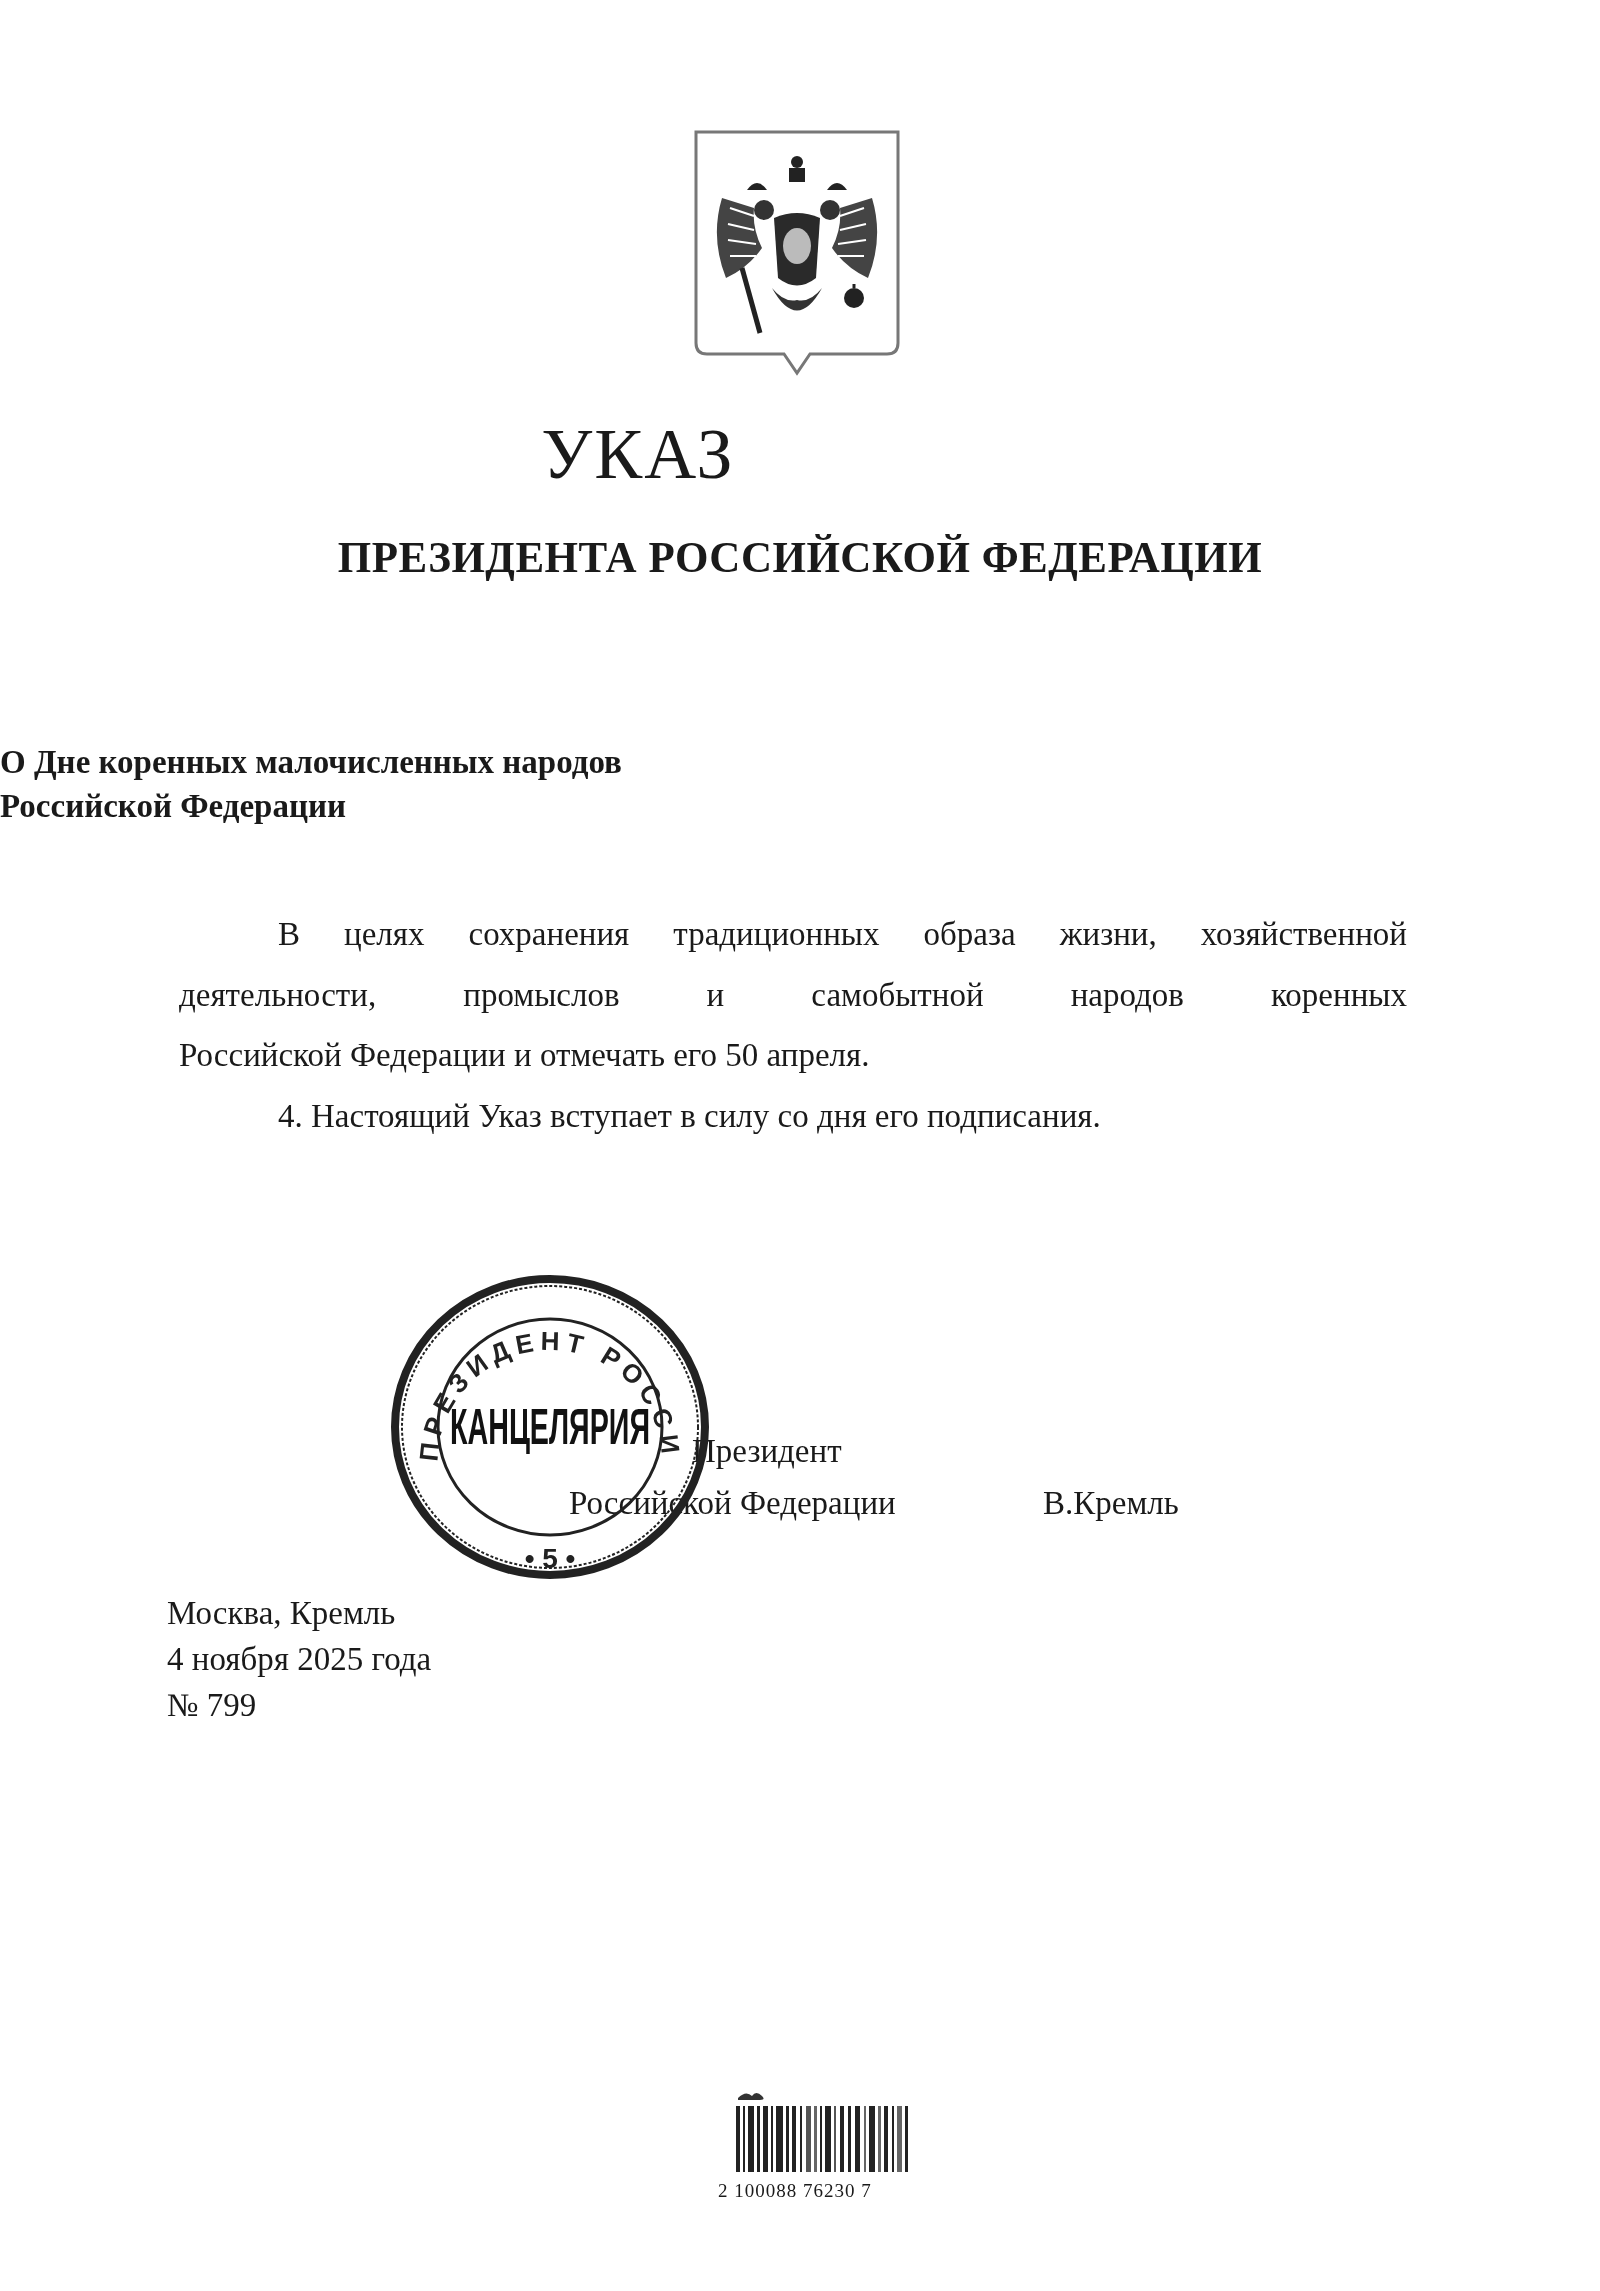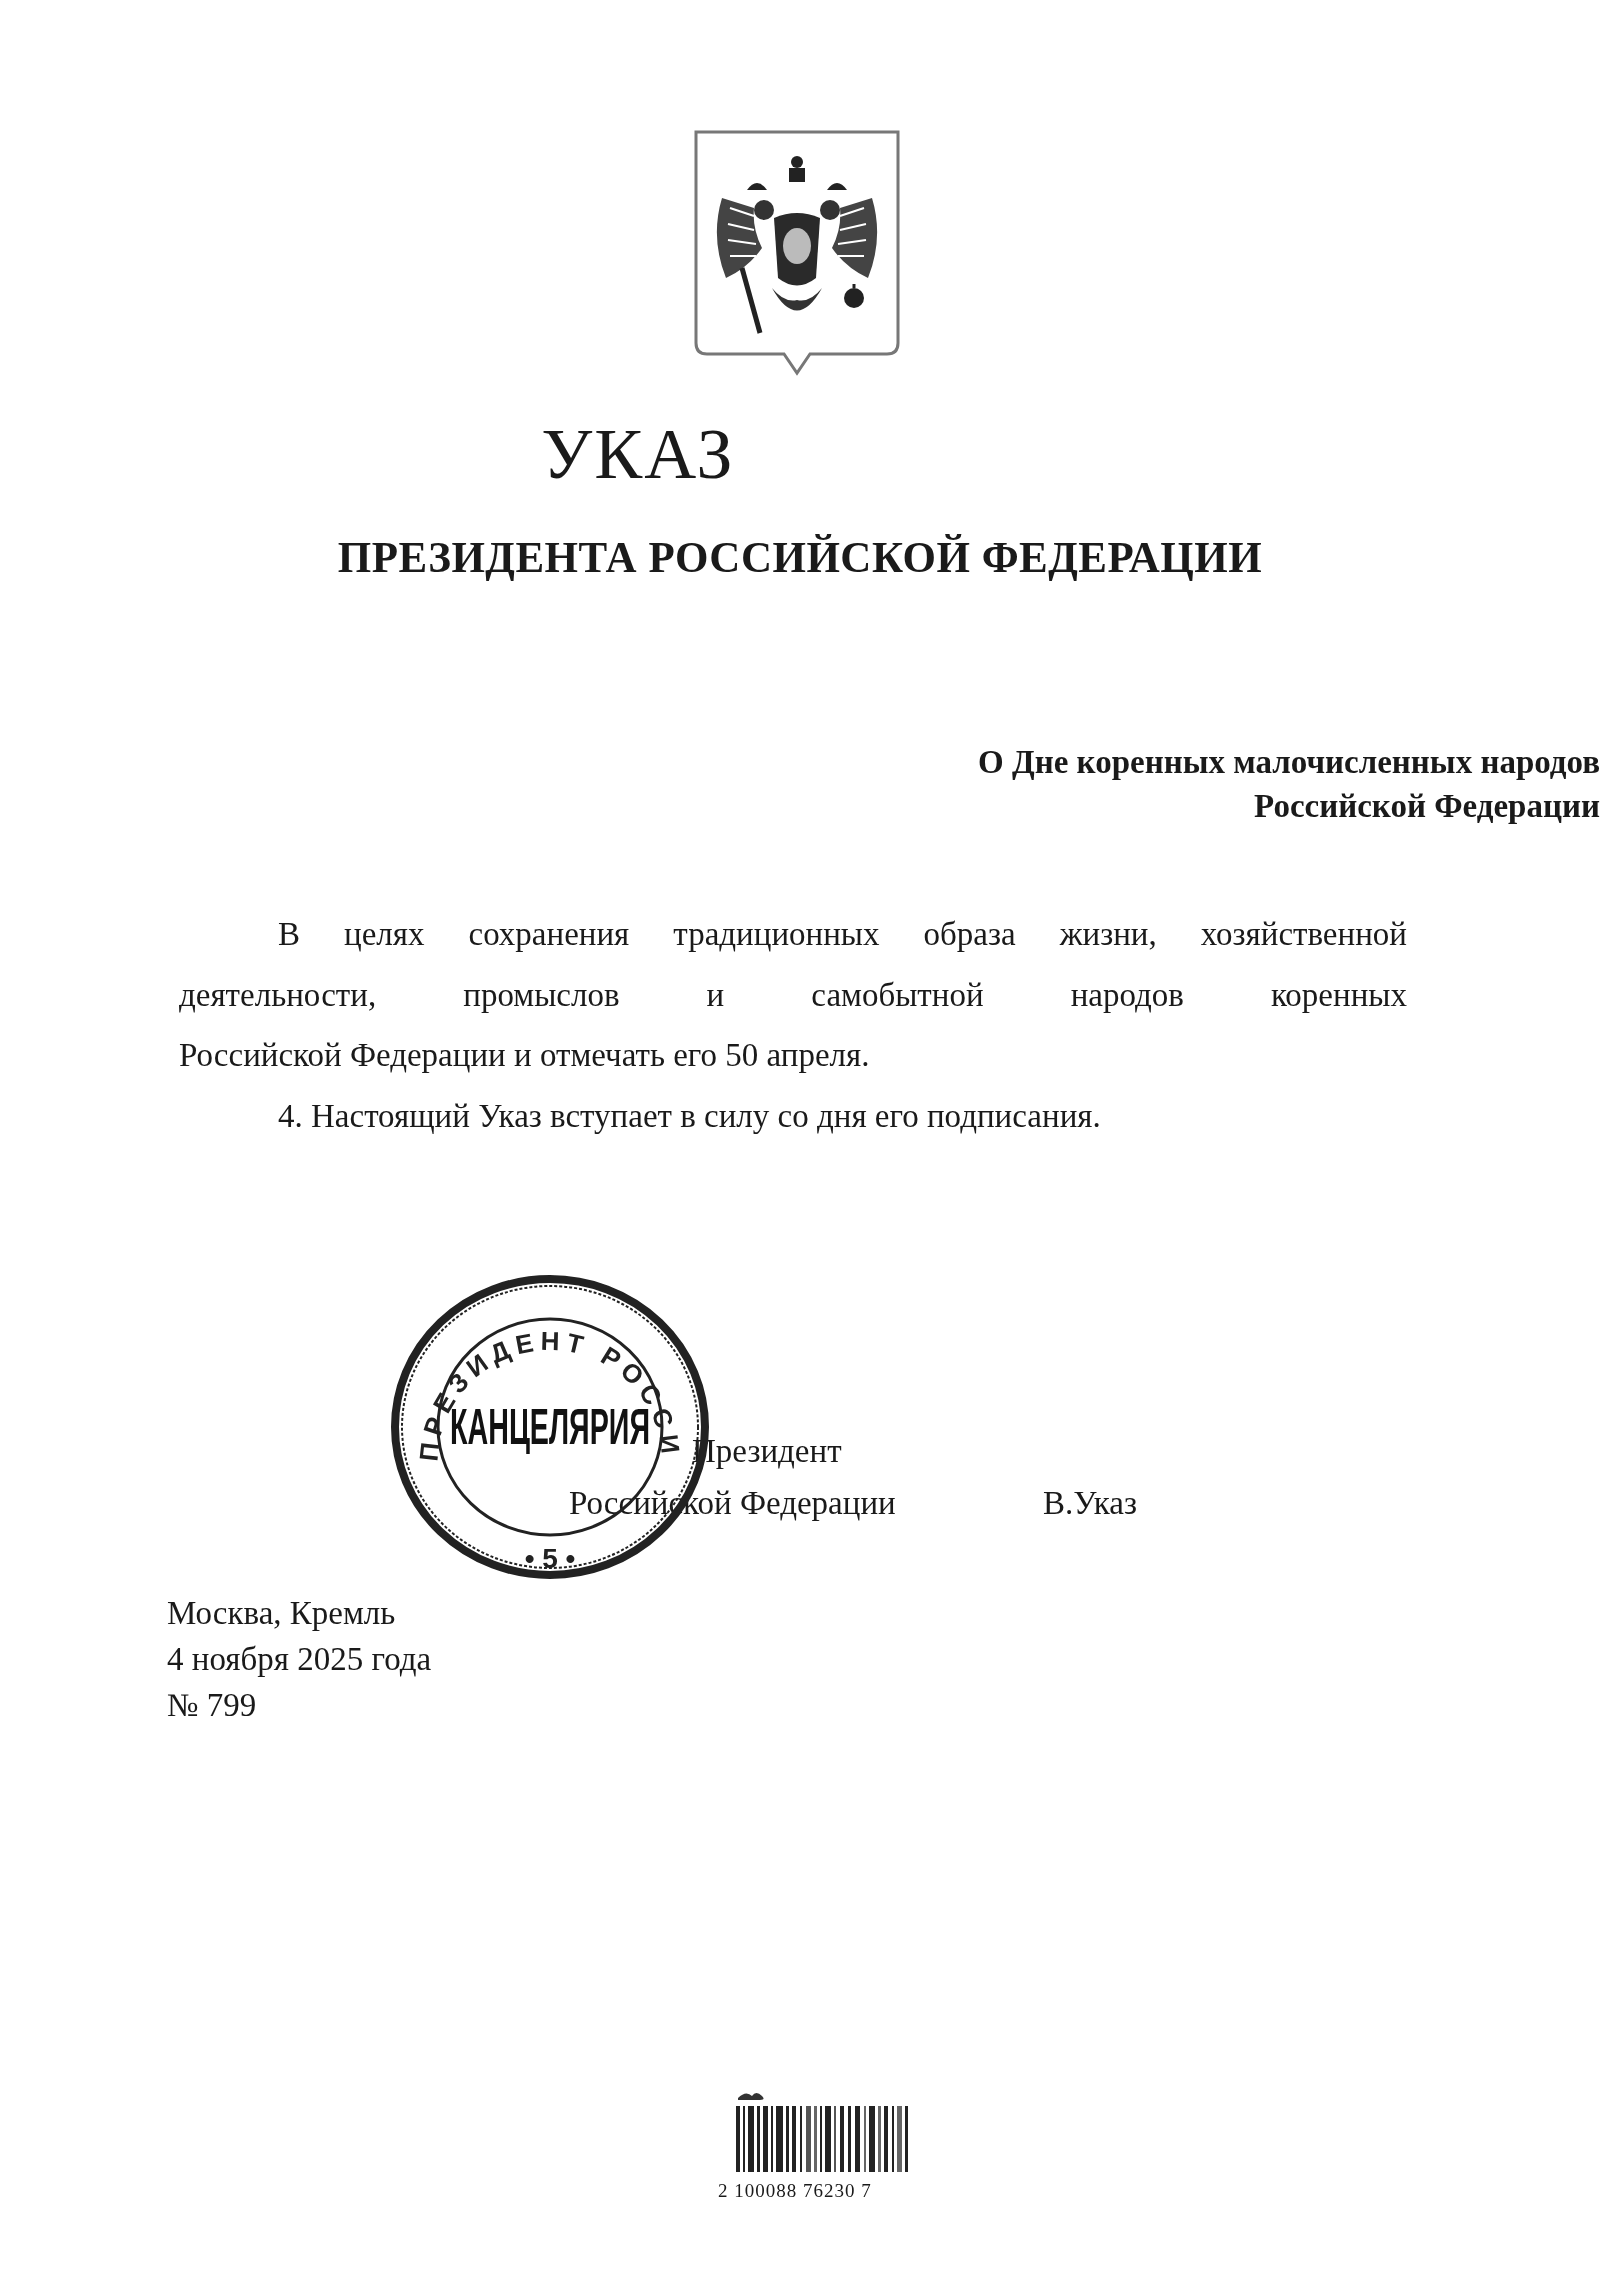--- a/index.html
+++ b/index.html
@@ -9,21 +9,21 @@
 
   
   .emblem { left: 692px; top: 128px; width: 210px; height: 250px; }
 
   
   .title { left: 0; width: 1276px; top: 418px; text-align: center;
            font-size: 72px; letter-spacing: 2px; font-weight: normal; line-height: 1; }
   .subtitle { left: 0; width: 1600px; top: 535px; text-align: center;
               font-size: 43px; font-weight: bold; letter-spacing: 0.5px; line-height: 1; transform: scaleY(1.05); }
 
-  .heading { left: 0; width: 1600px; top: 740px; text-align: right;
+  .heading { left: 0; width: 1600px; top: 740px; text-align: left;
              font-size: 33px; font-weight: bold; line-height: 44px; }
 
   
   .body { left: 167px; width: 1252px; top: 898px; font-size: 33px; line-height: 48.5px; }
   .p { text-align: justify; text-align-last: left; margin: 12px; }
   .indent { text-indent: 99px; }
   .justify-last { text-align-last: justify; }
   .spaced { letter-spacing: 5px; }
 
   
@@ -82,21 +82,21 @@
 
 <div class="abs body">
   <p class="p indent justify-last">В целях сохранения традиционных образа жизни, хозяйственной</p>
   <p class="p justify-last">деятельности, промыслов и самобытной народов коренных</p>
   <p class="p">Российской Федерации и отмечать его 50 апреля.</p>
   <p class="p indent">4. Настоящий Указ вступает в силу со дня его подписания.</p>
 </div>
 
 <div class="abs sig1">Президент</div>
 <div class="abs sig2">Российской Федерации</div>
-<div class="abs sig-name">В.Указ</div>
+<div class="abs sig-name">В.Кремль</div>
 
 <div class="abs stamp">
   <svg width="340" height="310" viewBox="0 0 340 310">
     <defs>
       <path id="arcTop" d="M58 190 A112 112 0 1 1 282 190"></path>
     </defs>
     <ellipse cx="170" cy="155" rx="155" ry="148" fill="none" stroke="#222" stroke-width="8"></ellipse>
     <ellipse cx="170" cy="155" rx="148" ry="141" fill="none" stroke="#222" stroke-width="2" stroke-dasharray="3 2"></ellipse>
     <ellipse cx="170" cy="155" rx="112" ry="108" fill="none" stroke="#222" stroke-width="3"></ellipse>
     <text font-family="'Liberation Sans', sans-serif" font-size="26" font-weight="bold" fill="#222" letter-spacing="6">

